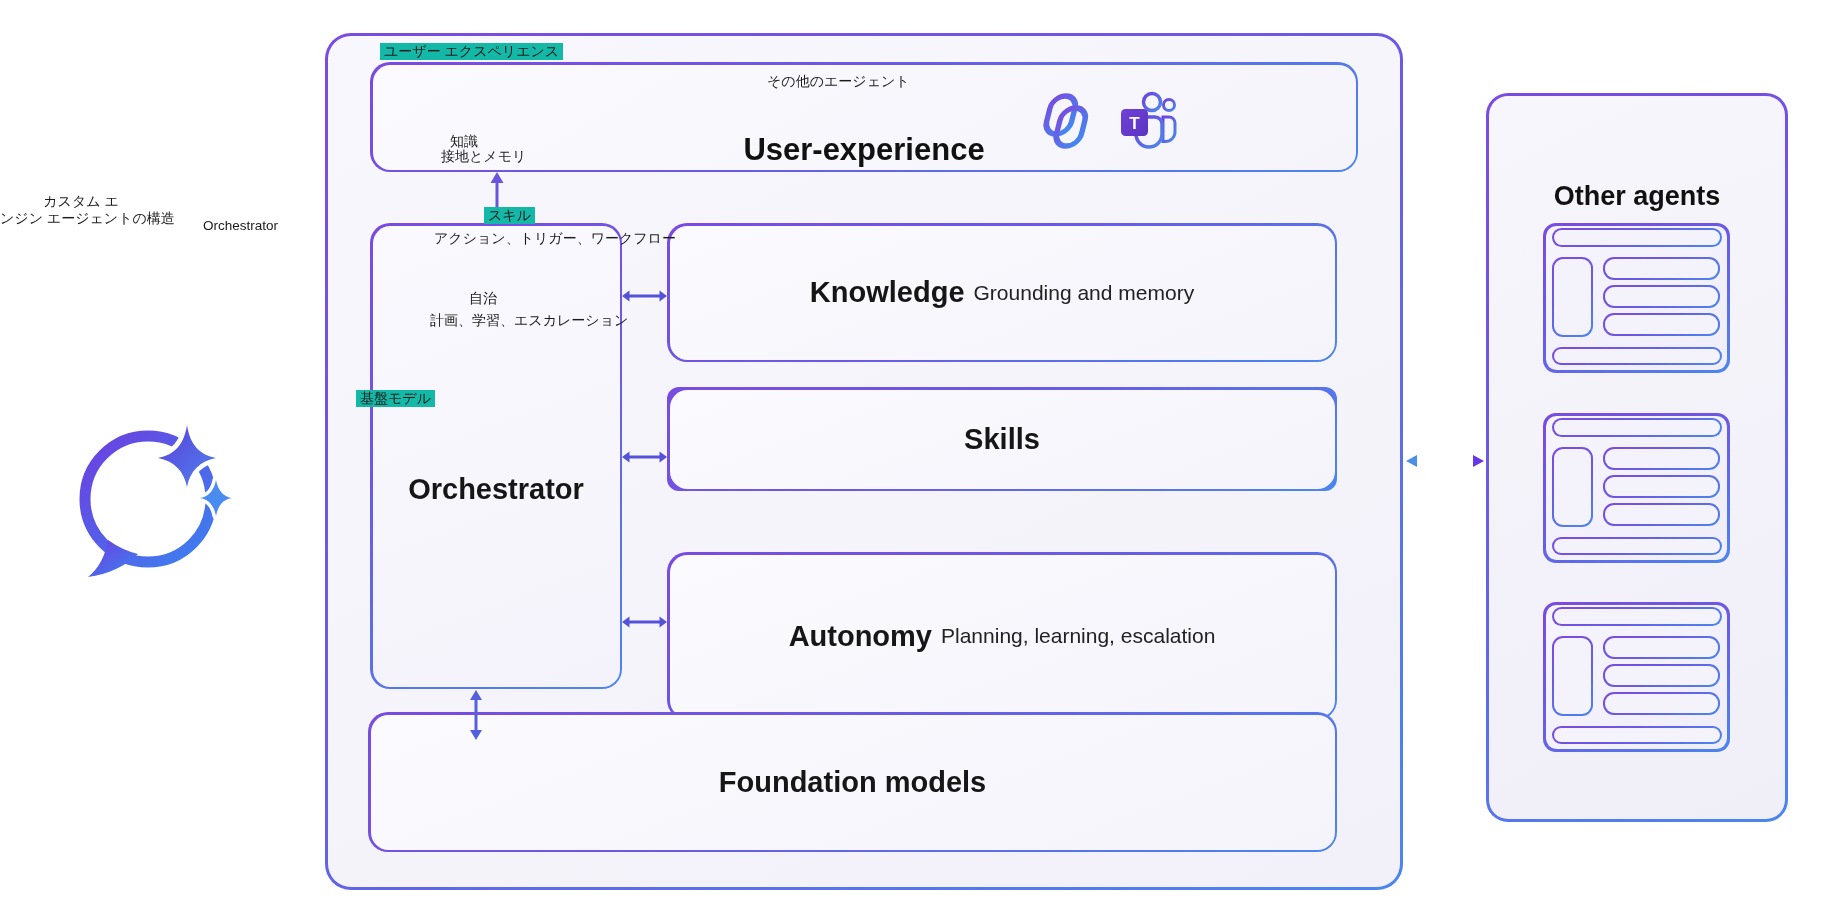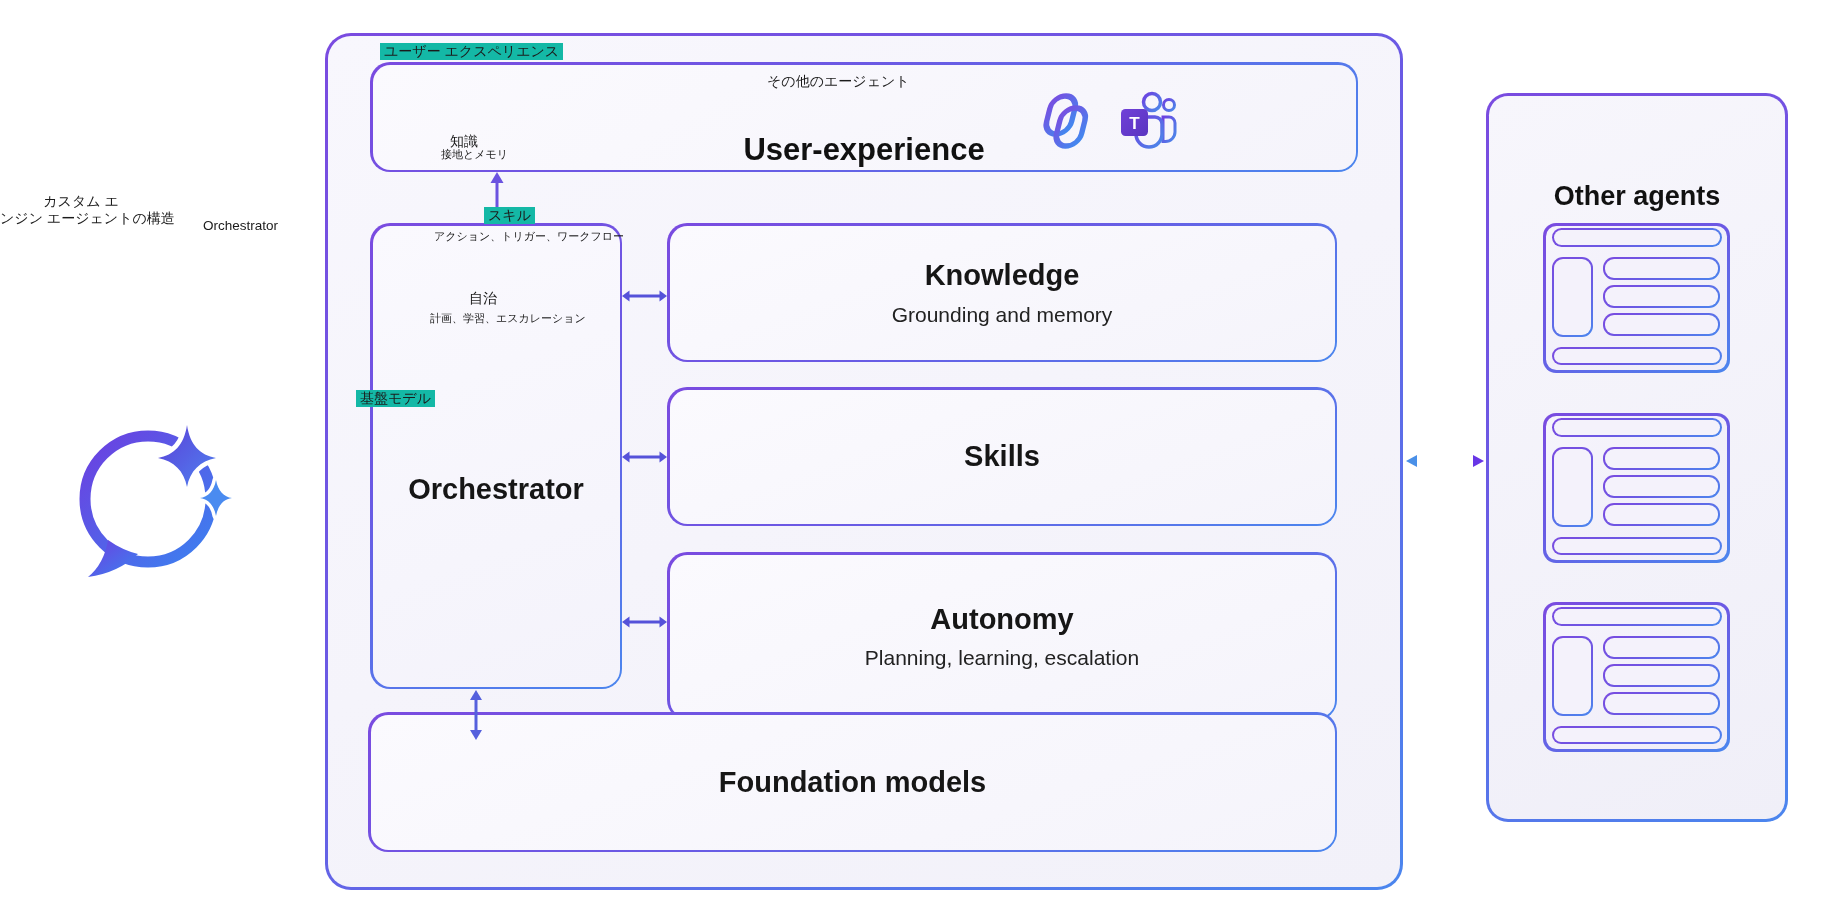--- a/index.html
+++ b/index.html
@@ -6,27 +6,27 @@
   #canvas{position:relative;width:1846px;height:924px;background:#ffffff;
           font-family:"Liberation Sans","DejaVu Sans",sans-serif;color:#1b1b1b;overflow:hidden;}
 
   
   .gb{position:absolute;border-radius:var(--r,14px);
       background:linear-gradient(150deg,var(--bp,#7a4be0) 0%,#6a5ae4 45%,var(--bb,#4b86ee) 100%);}
   .gb::before{content:"";position:absolute;inset:var(--bw,2.5px);
       border-radius:calc(var(--r,14px) - var(--bw,2.5px));
       background:var(--fill,#f9f8fd);}
 
-  .center-col{position:absolute;inset:0;display:flex;flex-direction:column;
+  .center-col{position:absolute;inset:0;display:flex;flex-direction:row;
       align-items:center;justify-content:center;gap:9px;text-align:center;}
   .box-title{font-size:29px;font-weight:700;color:#161616;line-height:1.2;}
   .box-sub{font-size:21px;color:#222;line-height:1.2;}
 
   .jp{position:absolute;font-size:14px;color:#1b1b1b;line-height:1.2;z-index:6;white-space:nowrap;}
-  .jp.small{font-size:11px;}
+  .jp.small{font-size:14px;}
   .jp.bg{background:#14b8a6;padding:0 4px;}
 
   .abs{position:absolute;}
   .txt-c{text-align:center;margin-top:40px;}
   svg{display:block;}
 </style>
 </head>
 <body>
 
 <div id="canvas">
@@ -102,21 +102,21 @@
   </div>
 
   <div class="gb" style="left:667px;top:223px;width:670px;height:139px;--r:20px;
        --fill:linear-gradient(160deg,#fbfafe,#f5f4fb);">
     <div class="center-col">
       <div class="box-title">Knowledge</div>
       <div class="box-sub">Grounding and memory</div>
     </div>
   </div>
 
-  <div class="gb" style="left:667px;top:387px;width:670px;height:139px;--r:20px;
+  <div class="gb" style="left:667px;top:387px;width:670px;height:104px;border-radius:12px;--r:20px;
        --fill:linear-gradient(160deg,#fbfafe,#f5f4fb);">
     <div class="center-col">
       <div class="box-title">Skills</div>
     </div>
   </div>
 
   <div class="gb" style="left:667px;top:552px;width:670px;height:168px;--r:20px;
        --fill:linear-gradient(160deg,#fbfafe,#f5f4fb);">
     <div class="center-col">
       <div class="box-title">Autonomy</div>

